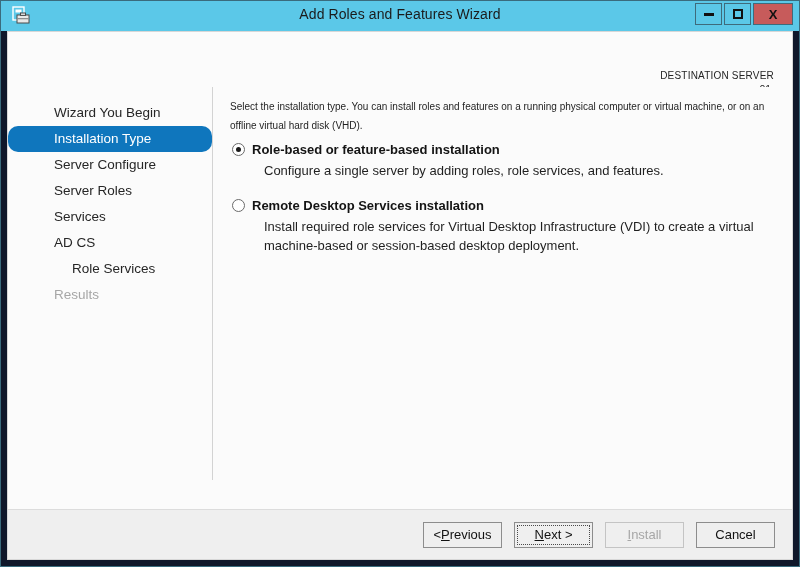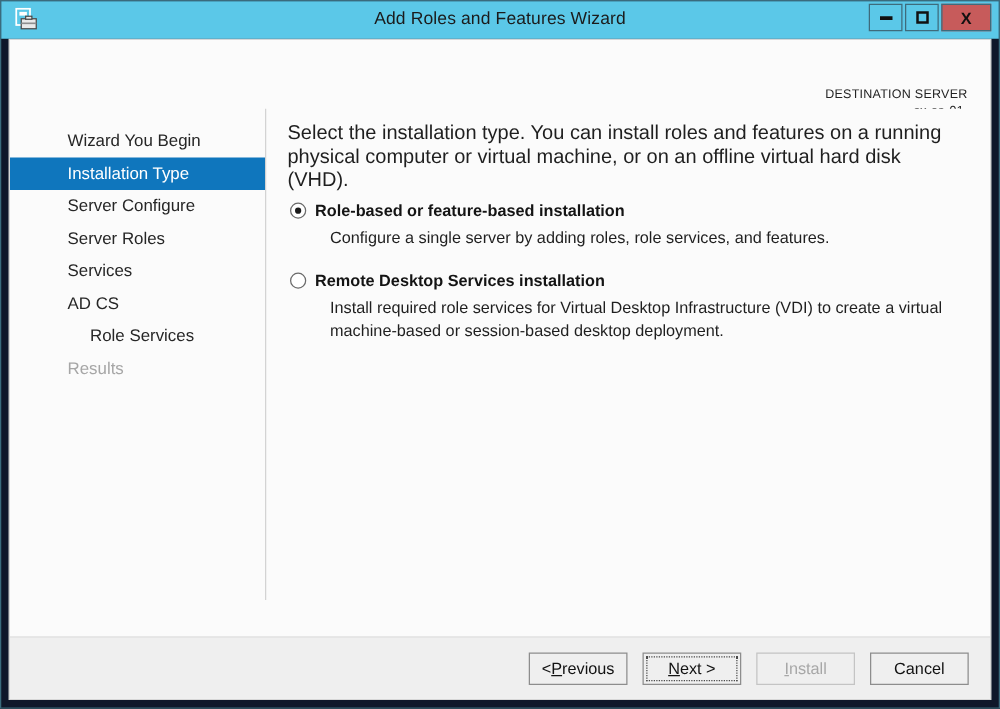--- a/index.html
+++ b/index.html
@@ -177,34 +177,35 @@
     white-space: nowrap;
     cursor: default;
     box-sizing: border-box;
   }
   .nav-item.sub {
     padding-left: 64px;
   }
   .nav-item.selected {
     background: #0f76bd;
     color: #ffffff;
+    border-radius: 10px;
   }
   .nav-item.disabled {
     color: #a6a6a6;
   }
 
   
   #content {
     flex: 1 1 auto;
     padding: 10px 22px 0 18px;
     box-sizing: border-box;
     min-width: 0;
   }
   #intro {
-    font-size: 16px;
+    font-size: 10px;
     line-height: 19px;
     color: #1f1f1f;
     max-width: 560px;
     font-family: "Liberation Sans", sans-serif;
   }
   .option-group {
     margin-top: 6px;
   }
   .option {
     position: relative;

